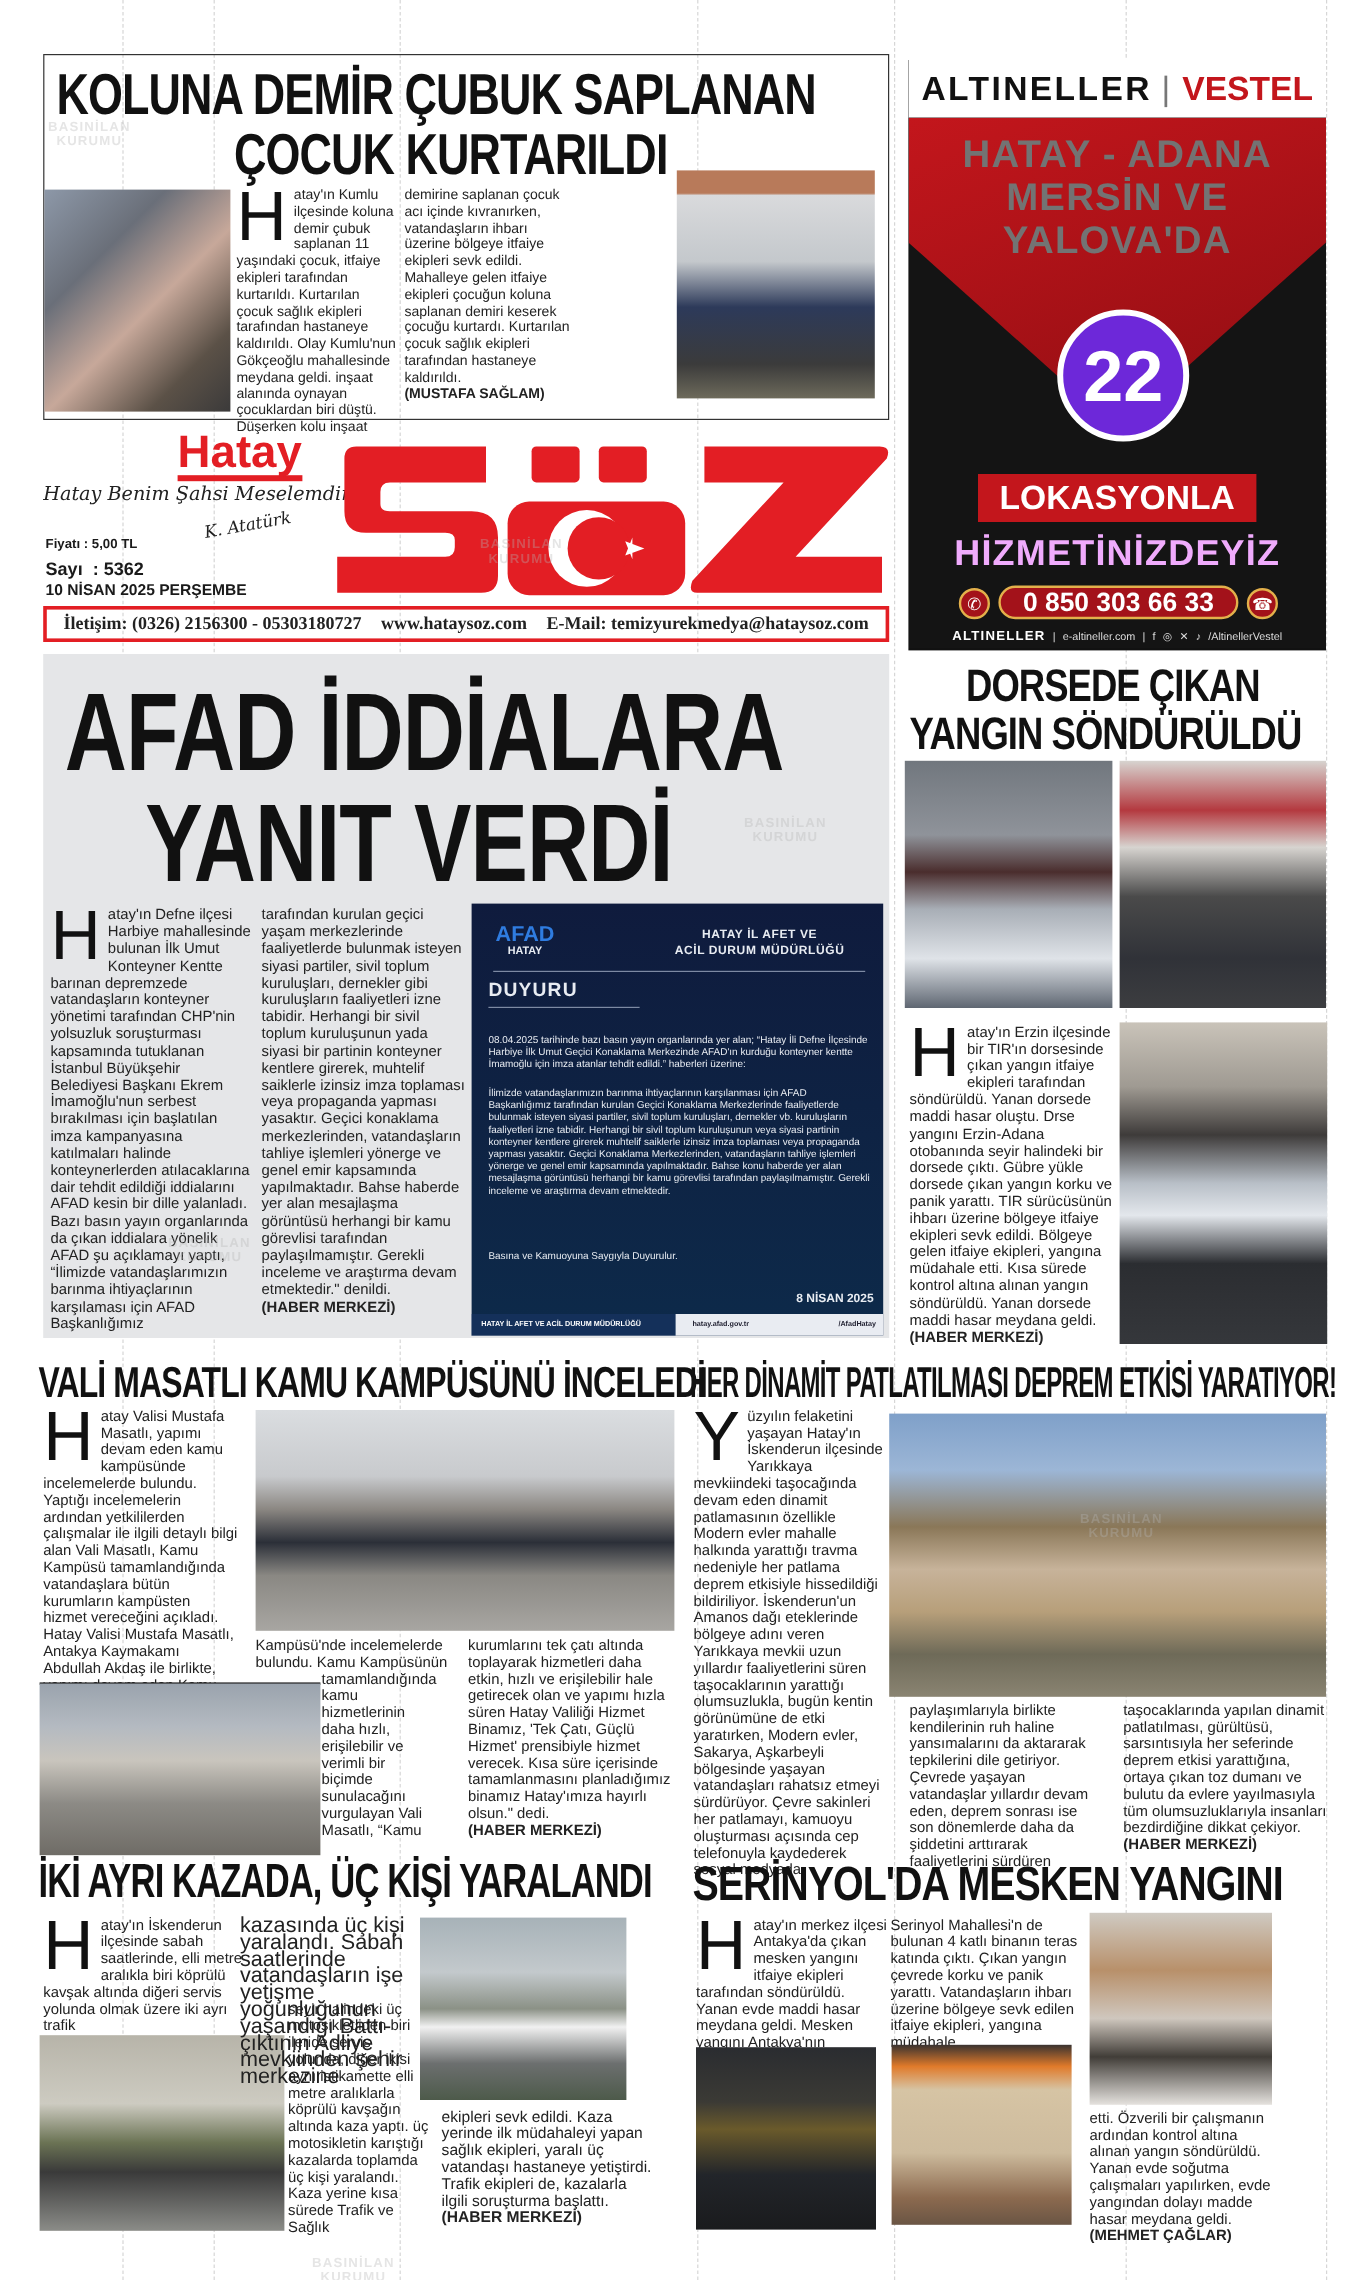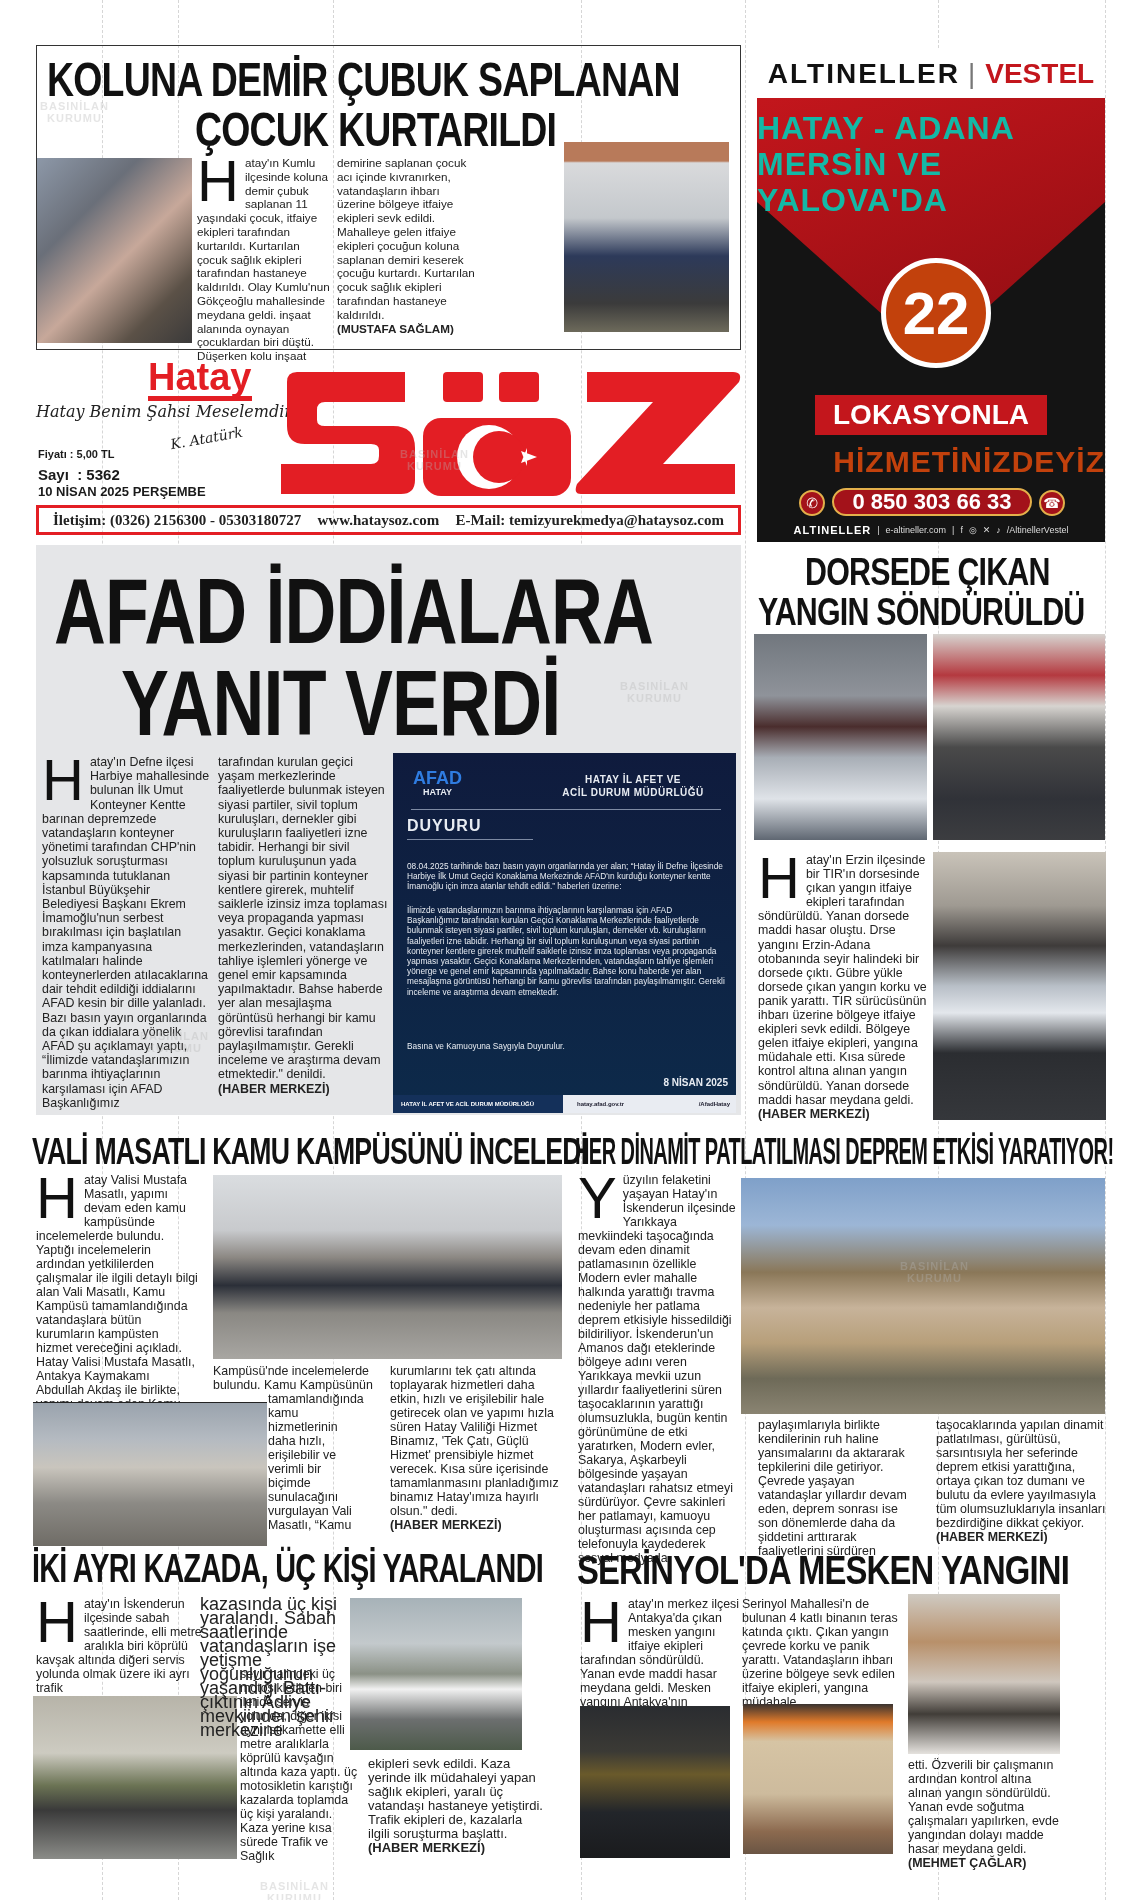--- a/index.html
+++ b/index.html
@@ -18,24 +18,24 @@
   #top-story { left: 36px; top: 45px; width: 705px; height: 305px; border: 1px solid #333; }
   
   .mast-hatay { color: #e31e24; font-weight: 900; font-size: 38px; border-bottom: 5px solid #e31e24; line-height: 38px; }
   .soz-wrap { left: 275px; top: 362px; width: 468px; height: 140px; }
   .contact-bar { left: 36px; top: 505px; width: 705px; height: 30px; border: 3px solid #e31e24; font-family: "Liberation Serif", serif; font-weight: bold; font-size: 15px; display: flex; align-items: center; justify-content: space-between; padding: 0 14px; color: #222; }
 
   
   #ad { left: 757px; top: 50px; width: 348px; height: 490px; background: #141414; overflow: hidden; }
   #ad .ad-top { height: 48px; background: #fff; display: flex; align-items: center; justify-content: center; gap: 8px; font-weight: 900; font-size: 28px; letter-spacing: 2px; }
   #ad .tri { position: absolute; left: 0; top: 48px; width: 348px; height: 260px; background: linear-gradient(160deg,#c3161c,#8e0d12); clip-path: polygon(0 0,100% 0,100% 40%,50% 100%,0 40%); }
-  .ad-city { position: absolute; left: 0; width: 100%; text-align: left; color: #14b8a6; font-weight: 900; font-size: 32px; line-height: 36px; letter-spacing: 1px; }
-  .ad-circle { position: absolute; left: 124px; top: 208px; width: 110px; height: 110px; border-radius: 50%; border: 5px solid #fff; background: #c2410c; color: #fff; font-weight: 900; font-size: 60px; display: flex; align-items: center; justify-content: center; }
+  .ad-city { position: absolute; left: 0; width: 100%; text-align: center; color: #737373; font-weight: 900; font-size: 32px; line-height: 36px; letter-spacing: 1px; }
+  .ad-circle { position: absolute; left: 124px; top: 208px; width: 110px; height: 110px; border-radius: 50%; border: 5px solid #fff; background: #6d28d9; color: #fff; font-weight: 900; font-size: 60px; display: flex; align-items: center; justify-content: center; }
   .ad-lok { position: absolute; left: 58px; top: 345px; width: 232px; height: 40px; background: #c3161c; color: #fff; font-weight: 900; font-size: 28px; text-align: center; line-height: 40px; }
-  .ad-hiz { position: absolute; left: 0; top: 395px; width: 100%; text-align: right; color: #c2410c; font-weight: 900; font-size: 30px; letter-spacing: 1px; }
+  .ad-hiz { position: absolute; left: 0; top: 395px; width: 100%; text-align: center; color: #f0abfc; font-weight: 900; font-size: 30px; letter-spacing: 1px; }
   .ad-phone { position: absolute; left: 75px; top: 438px; width: 200px; height: 28px; border-radius: 16px; background: #a3121a; border: 2px solid #e3b04b; color: #fff; font-weight: 900; font-size: 22px; text-align: center; line-height: 24px; }
   .ad-icon-circle { position: absolute; top: 440px; width: 26px; height: 26px; border-radius: 50%; background: #a3121a; border: 2px solid #e3b04b; color: #fff; font-size: 14px; text-align: center; line-height: 22px; }
   .ad-foot { position: absolute; left: 0; top: 470px; width: 100%; height: 20px; display: flex; align-items: center; justify-content: center; gap: 6px; color: #ddd; font-size: 9px; }
   .ad-foot b { color: #fff; font-size: 11px; letter-spacing: 1px; }
 
   
   #afad { left: 36px; top: 545px; width: 705px; height: 570px; background: #e5e6e8; }
   #afad-notice { left: 393px; top: 753px; width: 343px; height: 360px; background: linear-gradient(180deg,#0f1b3d,#0d2a4a); color: #e8ecf2; }
   #afad-notice .ln { font-size: 8.3px; line-height: 10.2px; }
 

